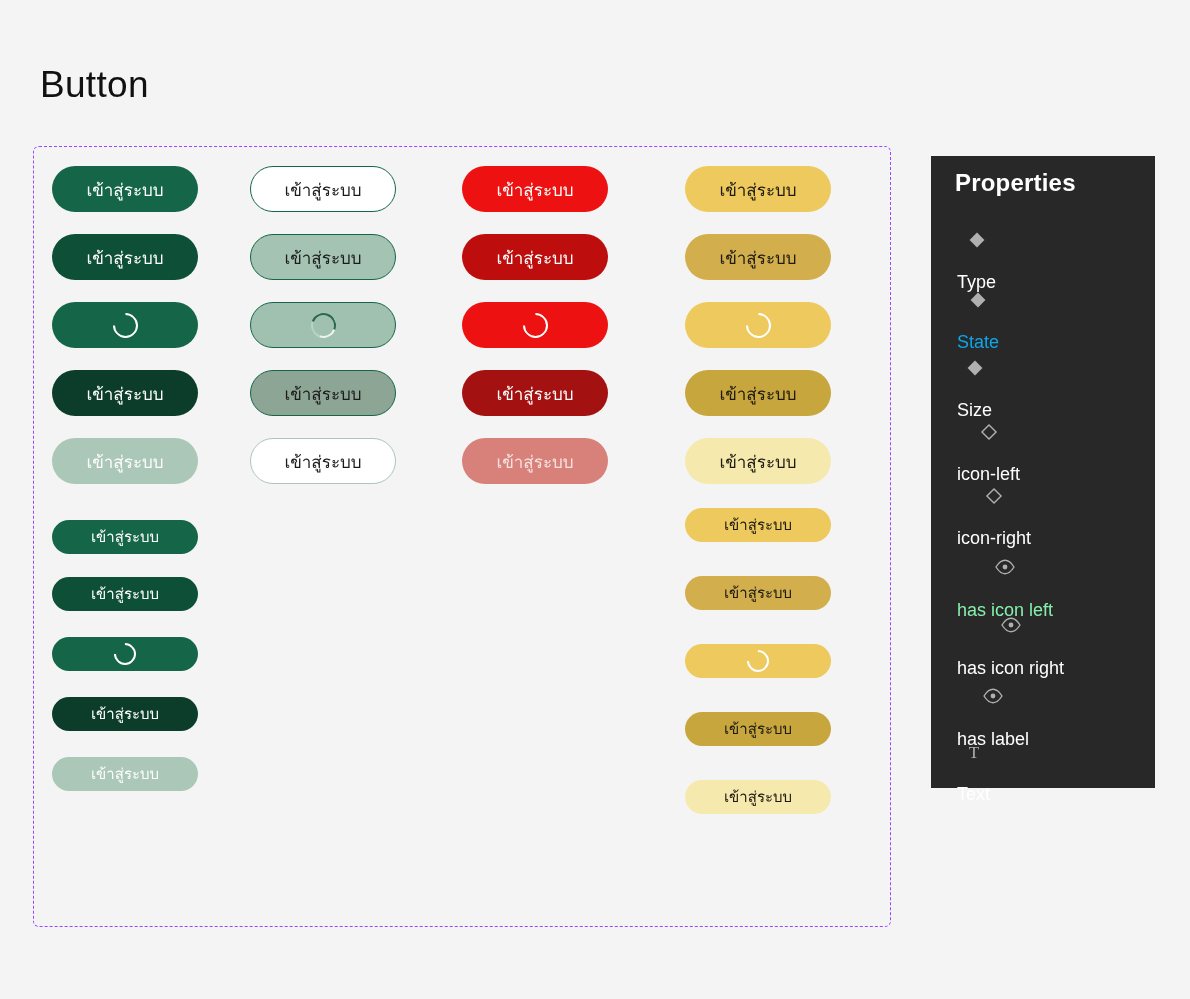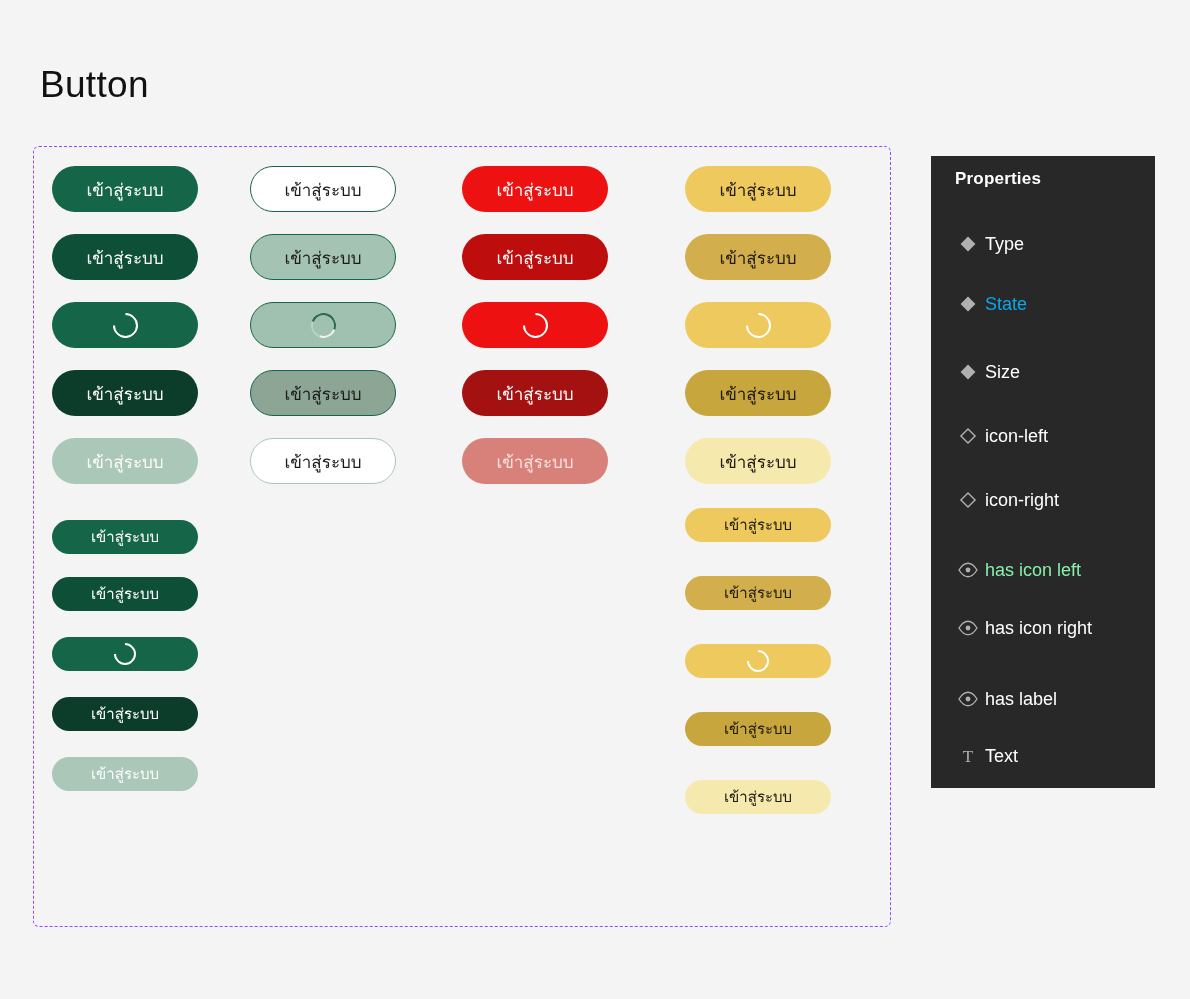--- a/index.html
+++ b/index.html
@@ -36,26 +36,26 @@
     border:2.5px solid #2d6a50;
     border-bottom-color:#eef3ef; border-left-color:#b9d2c4;
     transform:rotate(-25deg);
   }
 
   .props-panel {
     position:absolute; left:931px; top:156px; width:224px; height:632px;
   }
   .props-title {
     position:absolute; left:24px; top:13px;
-    font-size:17px; font-weight:700; letter-spacing:.2px;text-align:right;
+    font-size:24px; font-weight:700; letter-spacing:.2px;text-align:right;
   }
   .prop-item {
     position:absolute; left:26px; height:28px;
-    display:flex; align-items:center; gap:6px;
-    font-size:18px; font-weight:400;
+    display:flex; align-items:center; gap:22px;
+    font-size:18px; font-weight:400;flex-direction:column;
   }
   .prop-icon { width:22px; height:22px; display:flex; align-items:center; justify-content:center; }
 </style>
 </head>
 <body>
 
 <div class="page">
   <h1 class="page-title">Button</h1>
 
   <div class="component-frame"></div>

